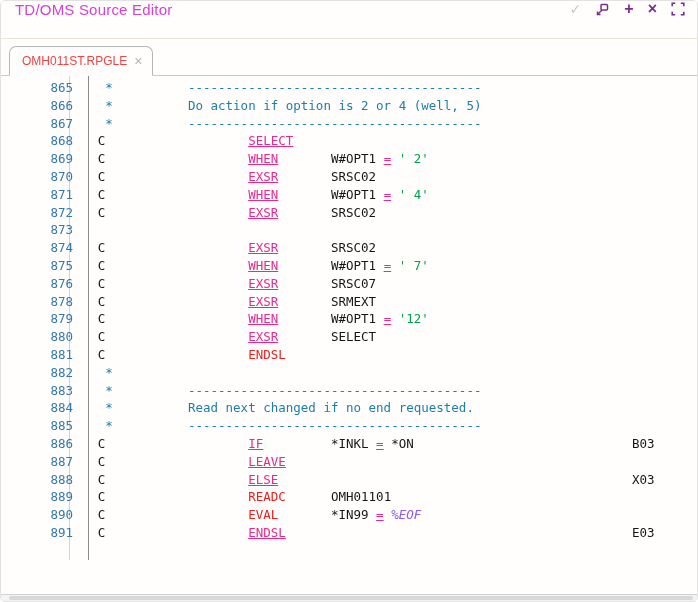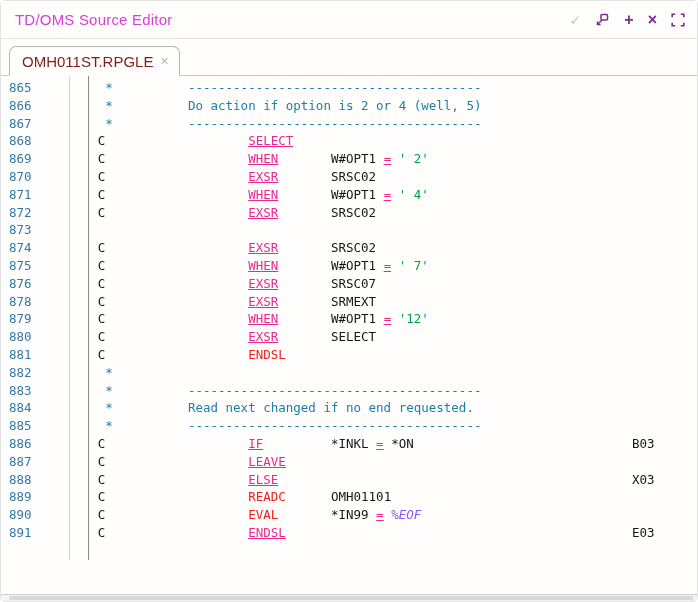--- a/index.html
+++ b/index.html
@@ -1,43 +1,43 @@
 <!DOCTYPE html>
 <html><head>
 <meta charset="utf-8">
 <style>
   html,body{margin:0;padding:0;background:#ffffff;}
   .stage{position:relative;width:698px;height:602px;font-family:"Liberation Sans",sans-serif;}
   .window{position:absolute;inset:0;background:#fffefc;border:1px solid #e2e2e2;border-radius:5px;overflow:hidden;box-sizing:border-box;}
 
   
-  .titlebar{position:absolute;top:0;left:0;right:0;height:38px;display:flex;align-items:center;
+  .titlebar{position:absolute;top:0;left:0;right:0;height:38px;display:flex;align-items:flex-start;
             padding:0 12px 0 14px;border-bottom:1px solid #eae4d6;box-sizing:border-box;background:#fffefc;}
   .win-title{color:#d83fd8;font-size:15px;letter-spacing:.2px;}
   .tb-actions{margin-left:auto;display:flex;align-items:center;gap:14px;}
   .check-glyph{color:#c6c6c6;font-size:14px;line-height:1;}
   .glyph-btn{color:#7b2d8f;font-size:16px;font-weight:bold;line-height:1;cursor:default;}
   .svg-btn svg{display:block;}
 
   
   .tabstrip{position:absolute;top:38px;left:0;right:0;height:37px;border-bottom:1px solid #c9c9c9;box-sizing:border-box;}
   .tab{position:absolute;left:8px;bottom:-1px;height:30px;display:flex;align-items:center;gap:7px;
        padding:0 10px 0 12px;background:#fffefc;border:1px solid #b6b6b6;border-bottom:1px solid #fffefc;
        border-radius:7px 7px 0 0;box-sizing:border-box;}
-  .tab-label{color:#7f1d1d;font-size:15px;white-space:nowrap;}
+  .tab-label{color:#ef4444;font-size:12px;white-space:nowrap;}
   .tab-close{color:#b3b3b3;font-size:14px;line-height:1;}
 
   
   .editor{position:absolute;top:75px;left:0;right:0;height:484px;overflow:hidden;background:#fffefc;}
   .gutter-line-1{position:absolute;left:68px;top:0;bottom:0;width:1px;background:#d3d3d3;}
   .gutter-line-2{position:absolute;left:87px;top:0;bottom:0;width:1px;background:#8a8a8a;}
   .code-lines{position:absolute;top:3px;left:0;right:0;}
   .code-row{position:relative;height:17.8px;line-height:17.8px;white-space:pre;
             font-family:"DejaVu Sans Mono",monospace;font-size:12.5px;}
-  .lineno{position:absolute;left:8px;top:0;width:58px;color:#3477aa;}
+  .lineno{position:absolute;left:14px;top:0;width:58px;text-align:right;color:#3477aa;}
   .codetext{position:absolute;left:59px;top:0;}
   .tok-p{color:#161616;}
   .tok-k{color:#e9298f;text-decoration:underline;}
   .tok-r{color:#f01d1d;}
   .tok-g{color:#00a04a;}
   .tok-o{color:#8b5cf6;font-style:italic;}
   .tok-c{color:#1b7fa7;}
 
   
   .hscroll{position:absolute;left:0;right:0;bottom:0;height:7px;background:#f3f3f3;border-top:1px solid #d2d2d2;box-sizing:border-box;}

